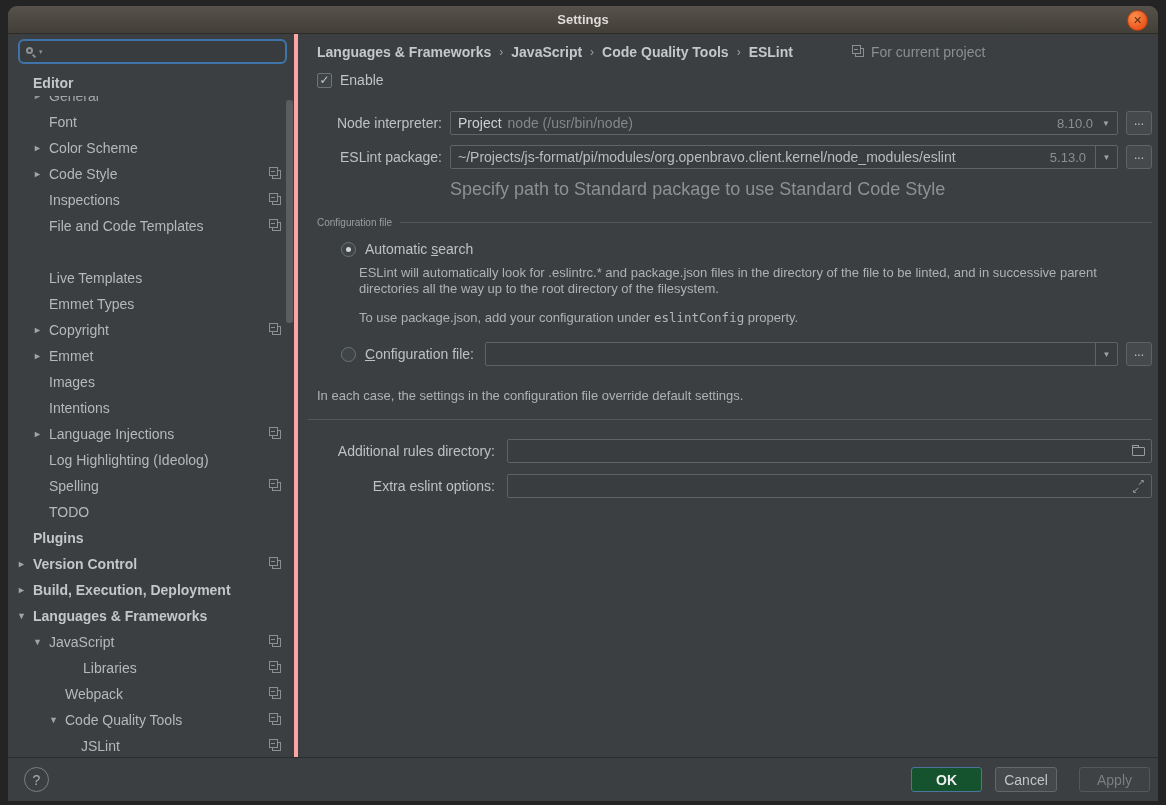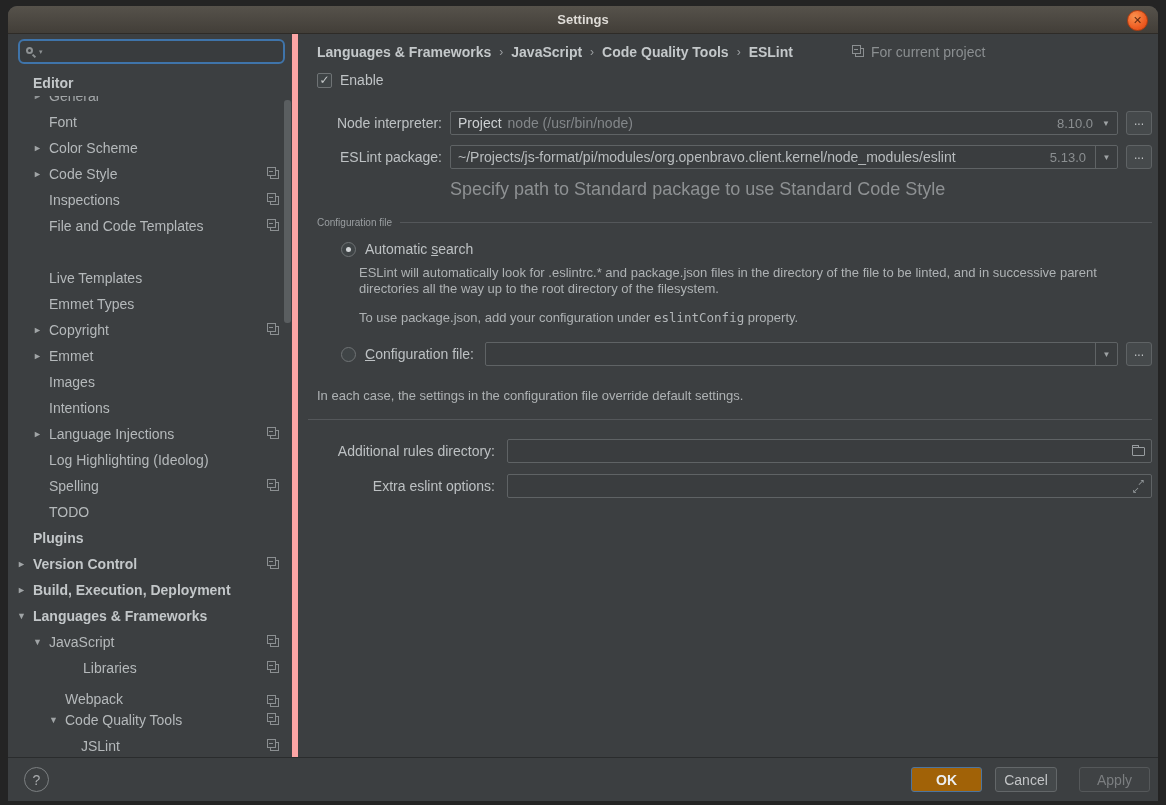--- a/index.html
+++ b/index.html
@@ -12,21 +12,21 @@
   .titlebar { height:28px; flex:none; background:linear-gradient(#56524b,#423e38);
               border-bottom:1px solid #2e2b27; position:relative;
               display:flex; align-items:center; justify-content:center; }
   .title-text { color:#dfdcd7; font-size:13px; font-weight:bold; }
   .close-btn { position:absolute; right:10px; top:4px; width:21px; height:21px; border-radius:50%;
                background:radial-gradient(circle at 35% 30%, #f9914e, #ee5c22 62%, #d84812);
                border:1px solid #b63d0e; color:#612911; font-size:11px; font-weight:bold;
                display:flex; align-items:center; justify-content:center; line-height:1; cursor:pointer; }
   
   .content { flex:1; display:flex; min-height:0; }
-  .sidebar { width:290px; flex:none; border-right:6px solid #fca5a5; position:relative; overflow:hidden; }
+  .sidebar { width:290px; flex:none; border-right:4px solid #fca5a5; position:relative; overflow:hidden; }
   .main { flex:1; overflow:hidden; padding:4px 6px 0 19px; position:relative; }
   .footer { height:44px; flex:none; border-top:1px solid #2a2c2d; display:flex; align-items:center;
             padding:0 8px 0 16px; background:#3c3f41; }
   
   .search-box { margin:5px 7px 0 10px; height:25px; border:2px solid #3f74aa; border-radius:6px;
                 background:#393c3e; display:flex; align-items:center; padding:0 6px; }
   .search-glyph { position:relative; width:10px; height:10px; margin-right:2px; }
   .search-glyph .lens { position:absolute; left:0; top:0; width:7px; height:7px;
                         border:2px solid #8d9193; border-radius:50%; }
   .search-glyph .handle { position:absolute; left:7px; top:7px; width:2px; height:4px;
@@ -115,21 +115,21 @@
   .expand-icon { flex:none; width:13px; height:13px; position:relative; margin-left:6px;
                  color:#989da0; cursor:pointer; }
   .expand-icon::before { content:'↗'; position:absolute; right:0; top:-3px; font-size:9px; }
   .expand-icon::after { content:'↙'; position:absolute; left:0; bottom:-2px; font-size:9px; }
   
   .help-btn { width:25px; height:25px; border-radius:50%; border:1px solid #7c8082; color:#a9acae;
               font-size:14px; display:flex; align-items:center; justify-content:center; cursor:pointer; }
   .footer-buttons { margin-left:auto; display:flex; align-items:center; }
   .btn { height:25px; border-radius:3px; font-size:14px; display:flex; align-items:center;
          justify-content:center; cursor:pointer; }
-  .btn-ok { width:71px; background:#a16207; border:1px solid #4d749e; color:#eceeef; font-weight:bold; }
+  .btn-ok { width:71px; background:#14532d; border:1px solid #4d749e; color:#eceeef; font-weight:bold; }
   .btn-cancel { width:62px; background:#45494b; border:1px solid #636769; color:#c2c4c6; margin-left:13px; }
   .btn-apply { width:71px; background:#3f4244; border:1px solid #55585a; color:#7b7e80; margin-left:22px; }
 </style>
 </head>
 <body>
 
 <div class="window">
 
   <div class="titlebar">
     <span class="title-text">Settings</span>
@@ -298,21 +298,21 @@
             </div>
           </div>
           <div class="tree-row">
             <div class="tree-inner" style="padding-left: 59px;">
               <span class="tree-arrow"></span>
               <span class="tree-label">Libraries</span>
               <span class="badge-icon"></span>
             </div>
           </div>
           <div class="tree-row">
-            <div class="tree-inner" style="padding-left: 41px; align-items: flex-end;">
+            <div class="tree-inner" style="padding-left: 41px;">
               <span class="tree-arrow"></span>
               <span class="tree-label">Webpack</span>
               <span class="badge-icon"></span>
             </div>
           </div>
           <div class="tree-row">
             <div class="tree-inner" style="padding-left: 41px;">
               <span class="tree-arrow">▼</span>
               <span class="tree-label">Code Quality Tools</span>
               <span class="badge-icon"></span>

